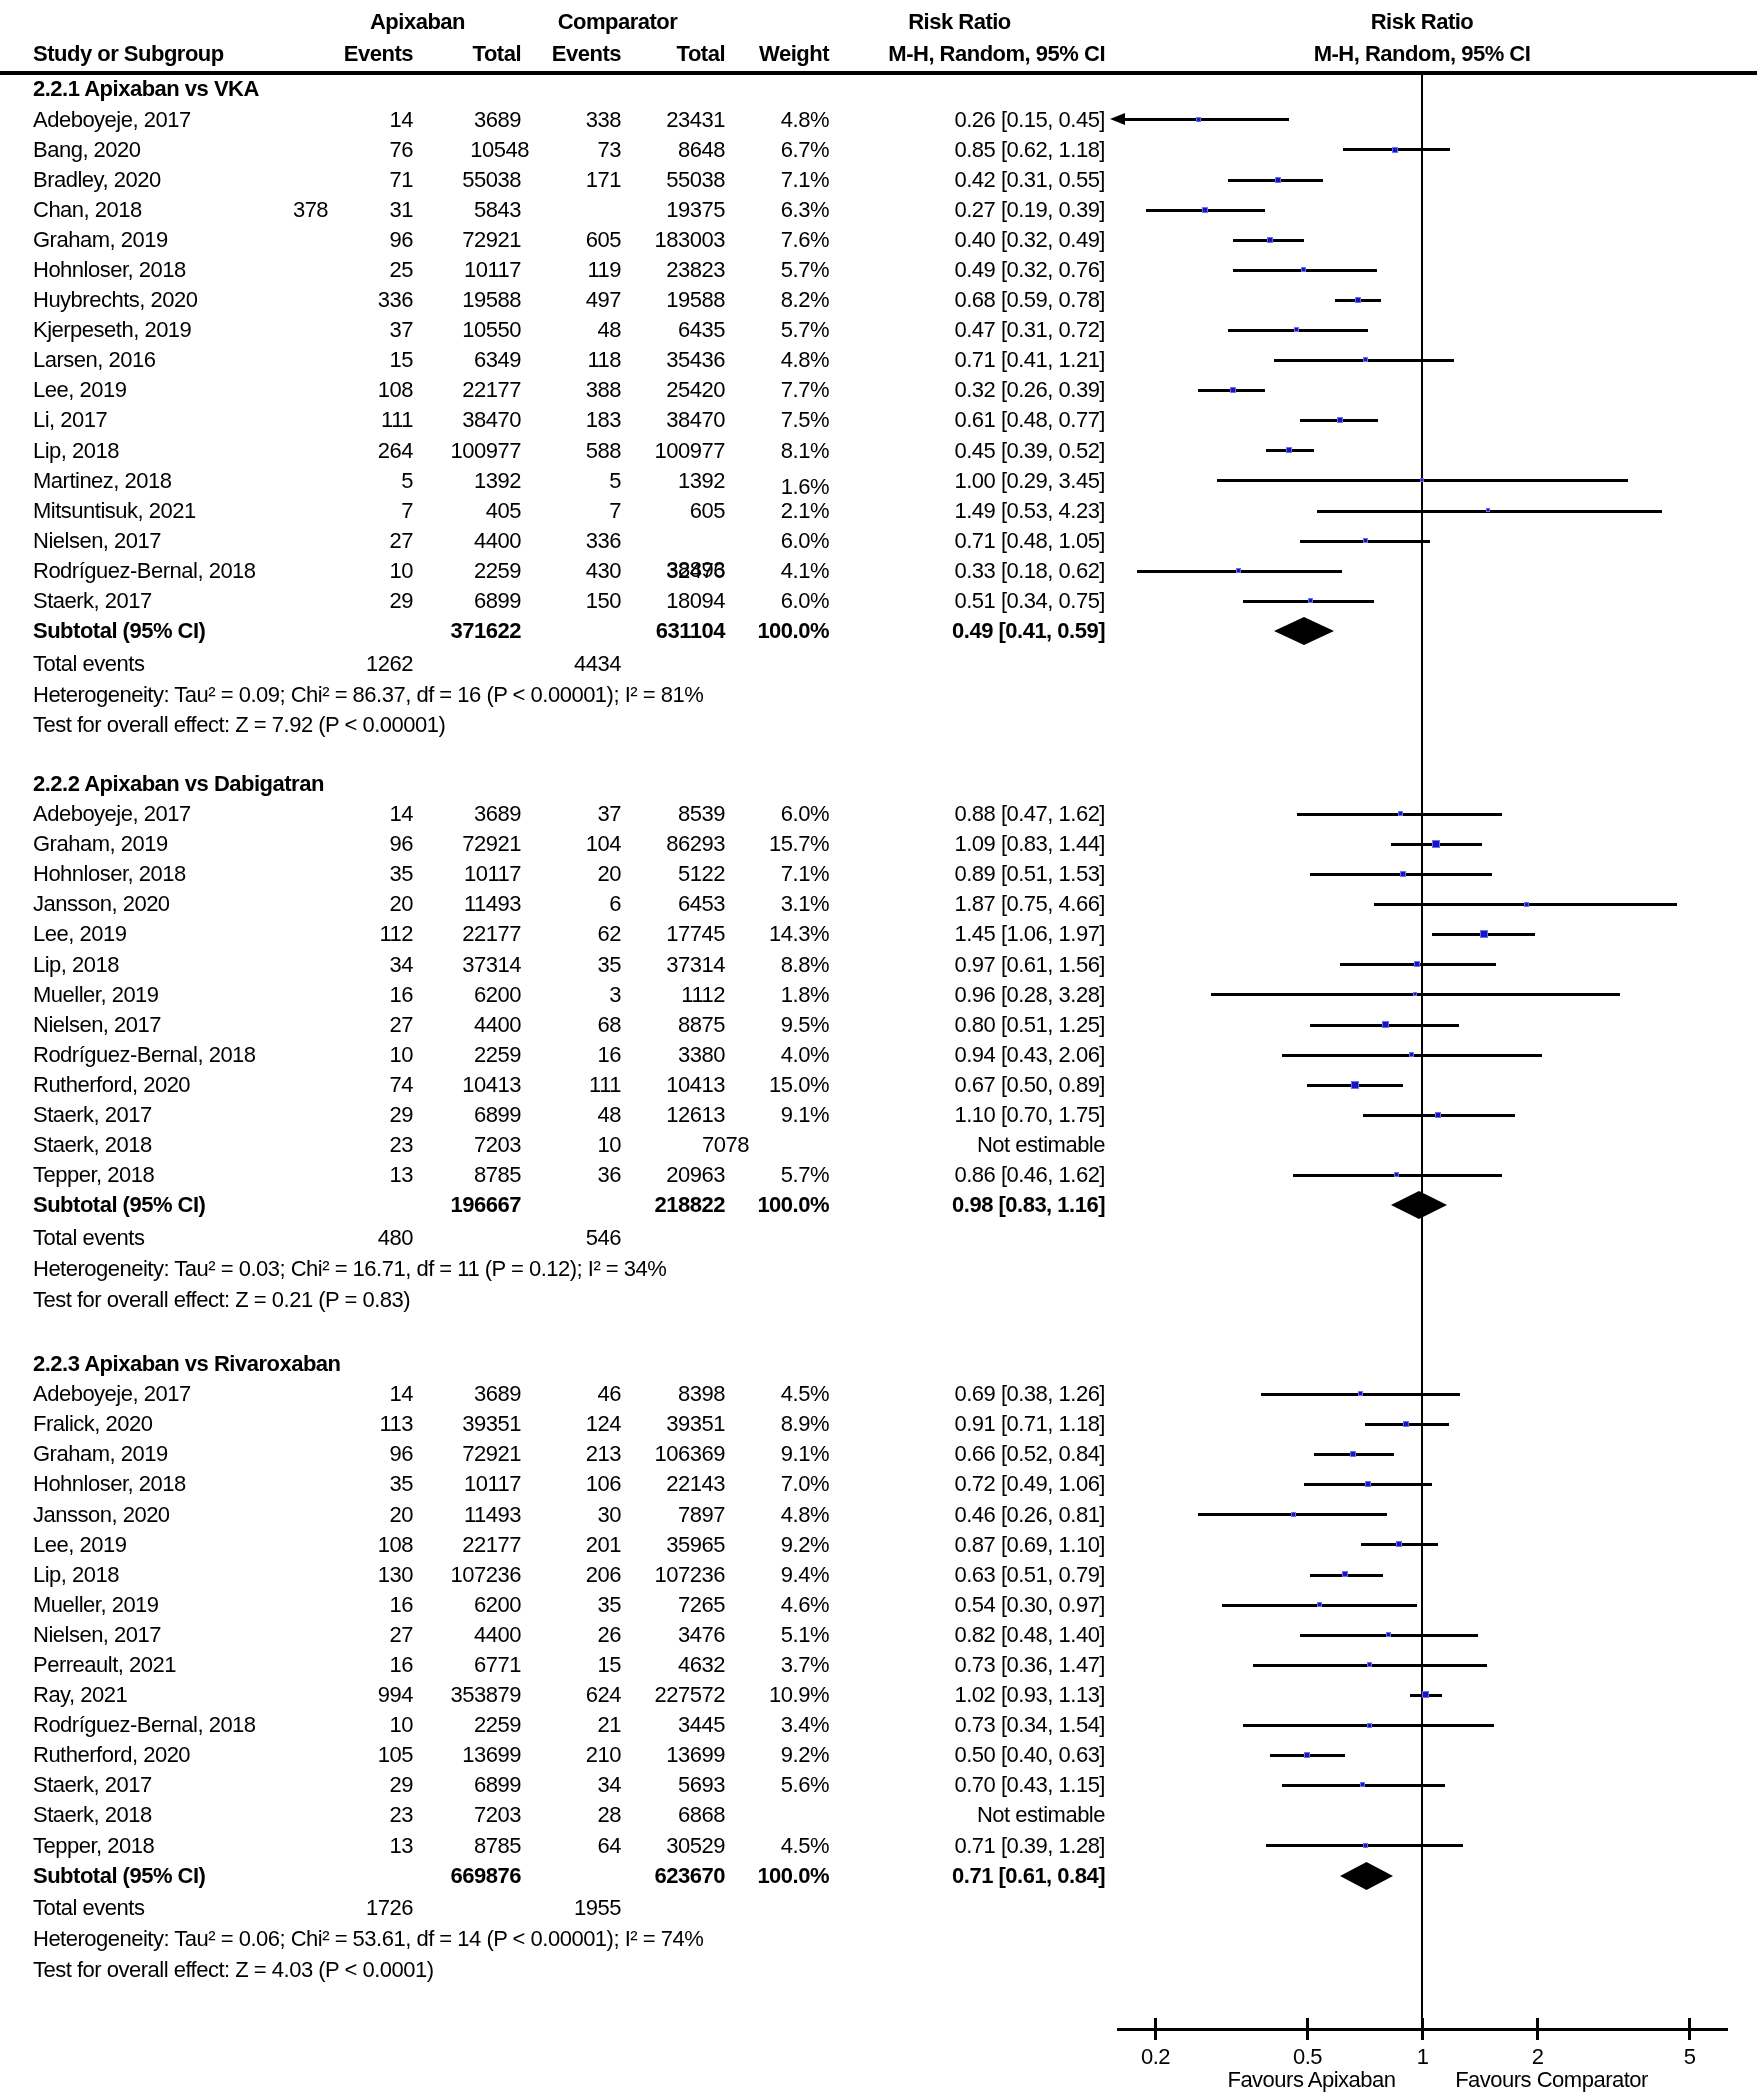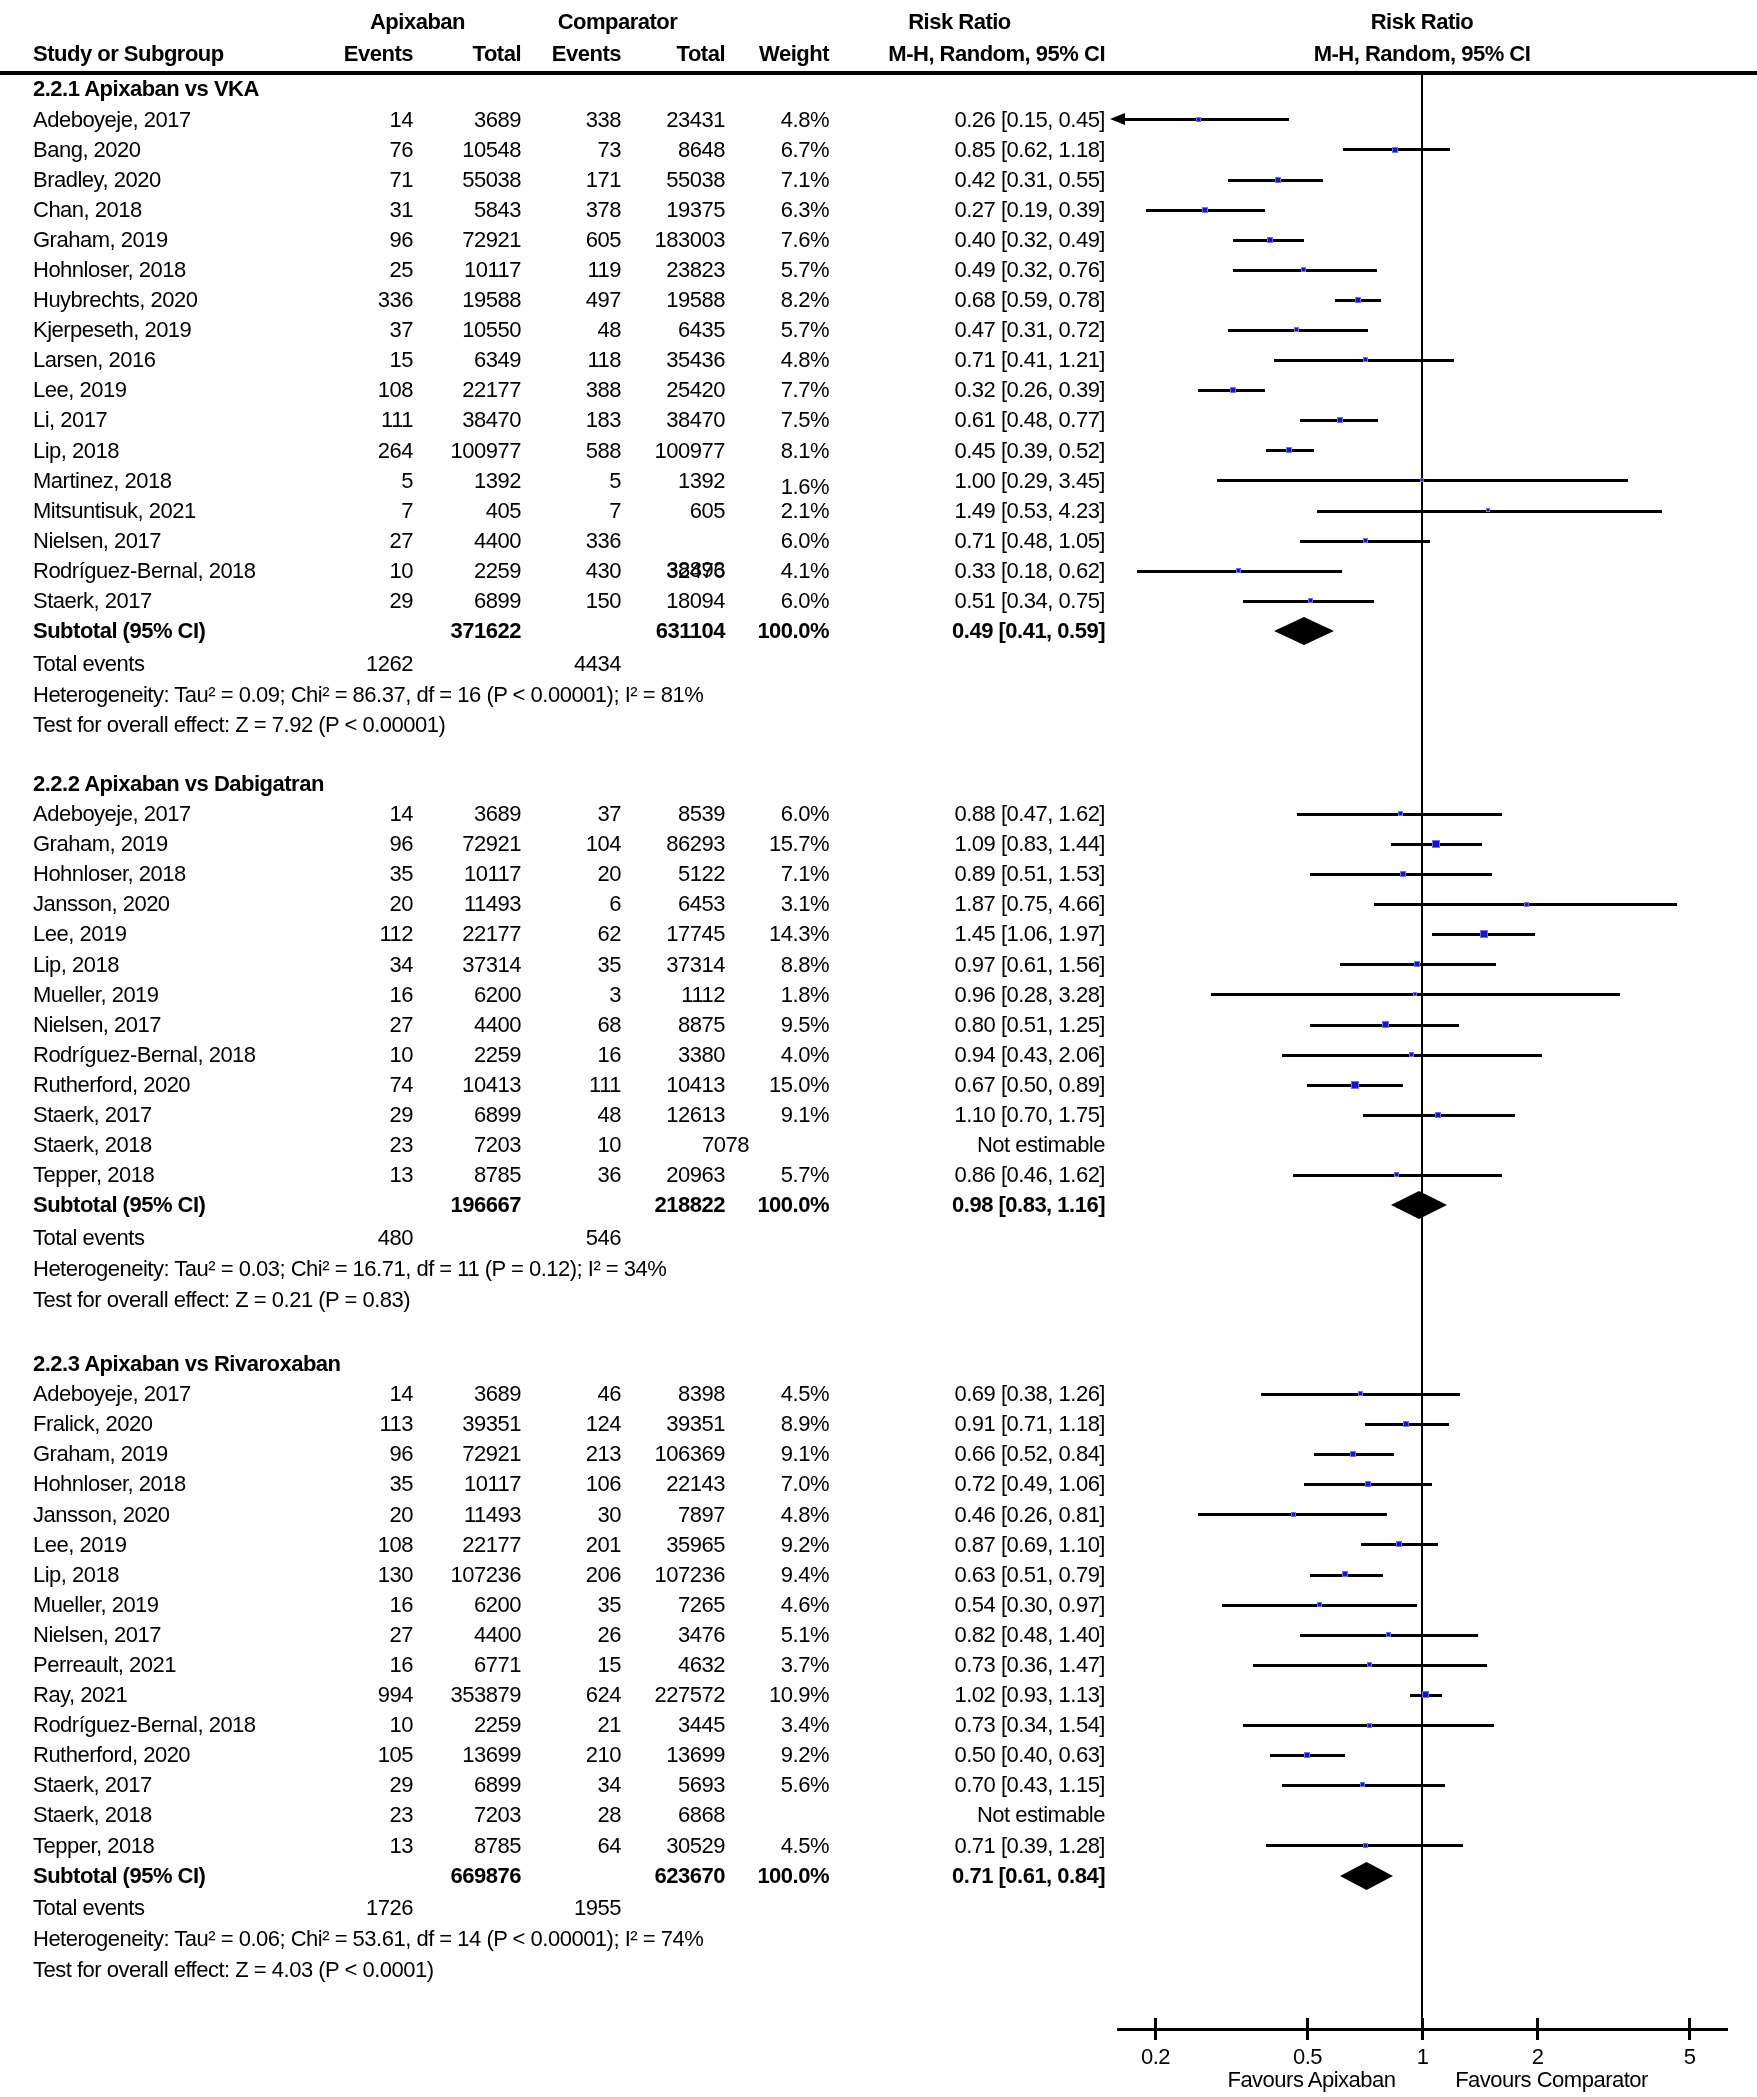--- a/index.html
+++ b/index.html
@@ -52,40 +52,40 @@
       <div class="colspan t ra" style="top: 105px; width: 521px;">3689</div>
       <div class="colspan t ra" style="top: 105px; width: 621px;">338</div>
       <div class="colspan t ra" style="top: 105px; width: 725px;">23431</div>
       <div class="colspan t ra" style="top: 105px; width: 829px;">4.8%</div>
       <div class="colspan t ra" style="top: 105px; width: 1105px;">0.26 [0.15, 0.45]</div>
       <div class="ci-line" style="top: 118px; left: 1117px; width: 172px;"></div>
       <div class="arrow-left" style="top: 113px; left: 1110px;"></div>
       <div class="sq" style="top: 117px; left: 1196px; width: 5.4px; height: 5.4px;"></div>
       <div class="row-name t" style="top: 135px;">Bang, 2020</div>
       <div class="colspan t ra" style="top: 135px; width: 413px;">76</div>
-      <div class="colspan t ra" style="top: 135px; width: 521px;">10548</div>
+      <div class="colspan t ra" style="top: 135px; width: 521px; padding-left: 8px;">10548</div>
       <div class="colspan t ra" style="top: 135px; width: 621px;">73</div>
       <div class="colspan t ra" style="top: 135px; width: 725px;">8648</div>
       <div class="colspan t ra" style="top: 135px; width: 829px;">6.7%</div>
       <div class="colspan t ra" style="top: 135px; width: 1105px;">0.85 [0.62, 1.18]</div>
       <div class="ci-line" style="top: 148px; left: 1343px; width: 107px;"></div>
       <div class="sq" style="top: 147px; left: 1392px; width: 6px; height: 6px;"></div>
       <div class="row-name t" style="top: 165px;">Bradley, 2020</div>
       <div class="colspan t ra" style="top: 165px; width: 413px;">71</div>
       <div class="colspan t ra" style="top: 165px; width: 521px;">55038</div>
       <div class="colspan t ra" style="top: 165px; width: 621px;">171</div>
       <div class="colspan t ra" style="top: 165px; width: 725px;">55038</div>
       <div class="colspan t ra" style="top: 165px; width: 829px;">7.1%</div>
       <div class="colspan t ra" style="top: 165px; width: 1105px;">0.42 [0.31, 0.55]</div>
       <div class="ci-line" style="top: 179px; left: 1228px; width: 95px;"></div>
       <div class="sq" style="top: 177px; left: 1275px; width: 6px; height: 6px;"></div>
       <div class="row-name t" style="top: 195px;">Chan, 2018</div>
       <div class="colspan t ra" style="top: 195px; width: 413px;">31</div>
       <div class="colspan t ra" style="top: 195px; width: 521px; text-align: right;">5843</div>
-      <div class="colspan t ra" style="top: 195px; width: 621px;">378</div>
+      <div class="colspan t ra" style="top: 195px; width: 621px; text-align: center;">378</div>
       <div class="colspan t ra" style="top: 195px; width: 725px;">19375</div>
       <div class="colspan t ra" style="top: 195px; width: 829px;">6.3%</div>
       <div class="colspan t ra" style="top: 195px; width: 1105px;">0.27 [0.19, 0.39]</div>
       <div class="ci-line" style="top: 209px; left: 1146px; width: 119px;"></div>
       <div class="sq" style="top: 207px; left: 1202px; width: 6px; height: 6px;"></div>
       <div class="row-name t" style="top: 225px;">Graham, 2019</div>
       <div class="colspan t ra" style="top: 225px; width: 413px;">96</div>
       <div class="colspan t ra" style="top: 225px; width: 521px;">72921</div>
       <div class="colspan t ra" style="top: 225px; width: 621px;">605</div>
       <div class="colspan t ra" style="top: 225px; width: 725px;">183003</div>

